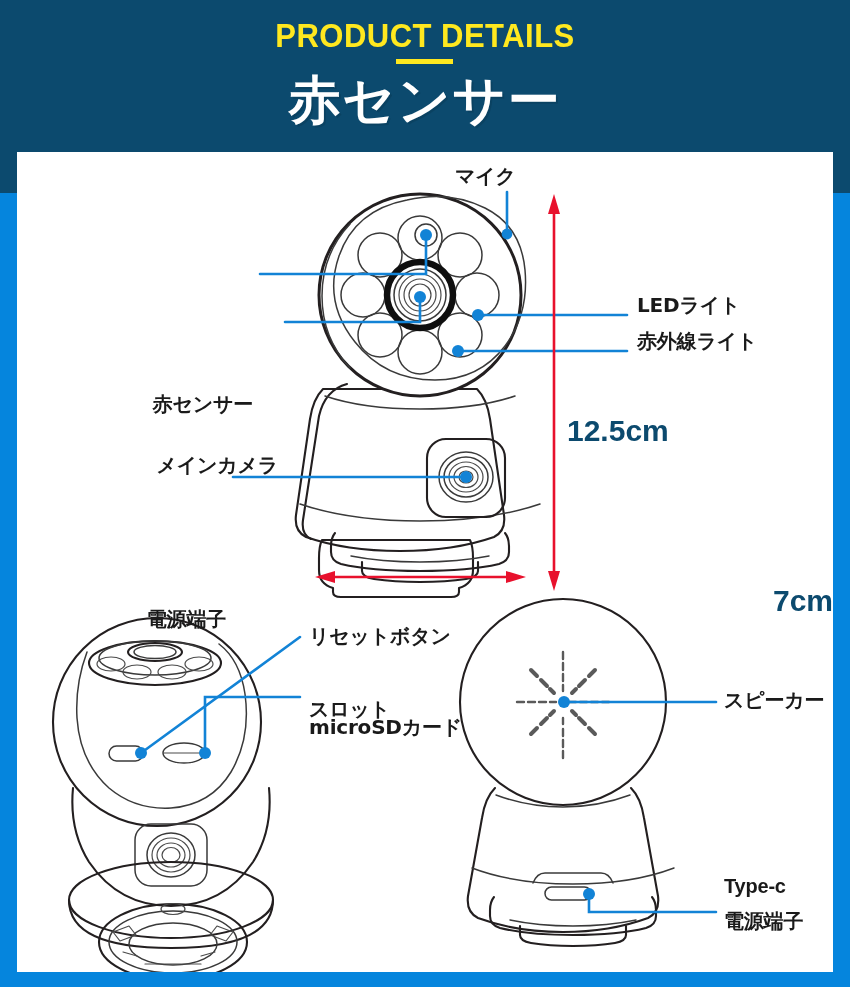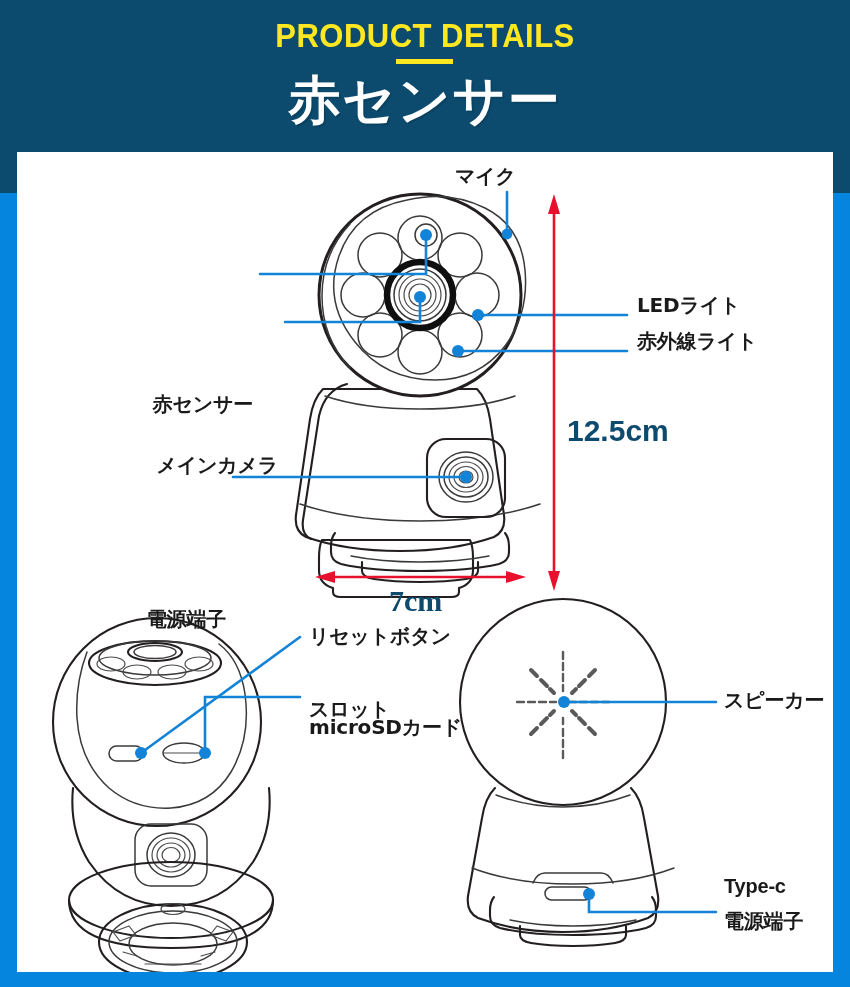--- a/index.html
+++ b/index.html
@@ -338,21 +338,21 @@
   <div class="lbl" style="left:438px; top:14px;">マイク</div>
 
   <div class="lbl" style="left:620px; top:143px;">LEDライト</div>
 
   <div class="lbl" style="left:620px; top:179px;">赤外線ライト</div>
 
   <div class="lbl r" style="left:0px; top:457px; width:209px;">電源端子</div>
 
   <div class="dim" style="left:550px; top:262px; font-size:30px;">12.5cm</div>
 
-  <div class="dim" style="left:0px; top:432px; width:816px; text-align:left; padding-left:372px; font-size:30px; box-sizing:border-box;font-family:Liberation Serif, serif;">7cm</div>
+  <div class="dim" style="left:0px; top:432px; width:816px; text-align:right; padding-left:372px; font-size:30px; box-sizing:border-box;">7cm</div>
 
   <div class="lbl" style="left:292px; top:474px;">リセットボタン</div>
 
   <div class="lbl" style="left:292px; top:524px;margin-top:41px;">microSDカード</div>
   <div class="lbl" style="left:292px; top:547px;">スロット</div>
 
   <div class="lbl" style="left:707px; top:538px;">スピーカー</div>
 
   <div class="lbl" style="left:707px; top:700px; font-family:'Liberation Sans', sans-serif;margin-top:24px;">Type-c</div>
   <div class="lbl" style="left:707px; top:759px;">電源端子</div>

